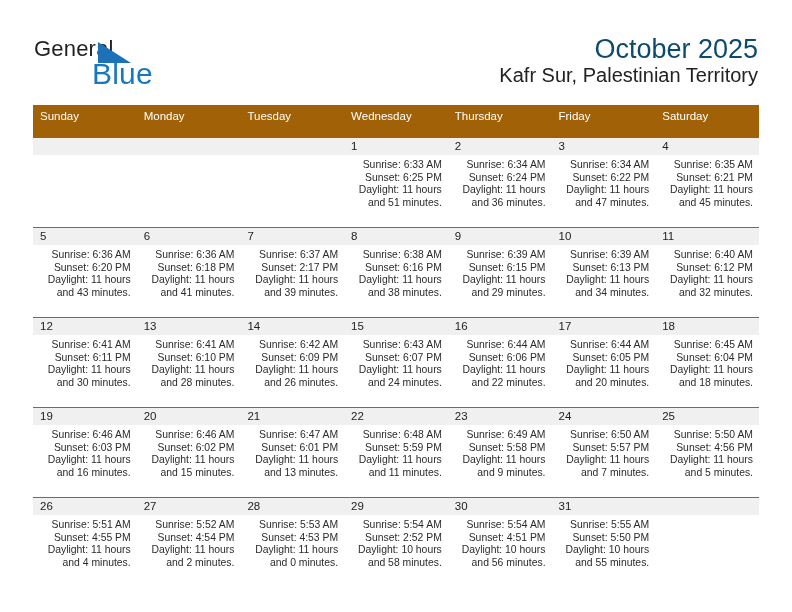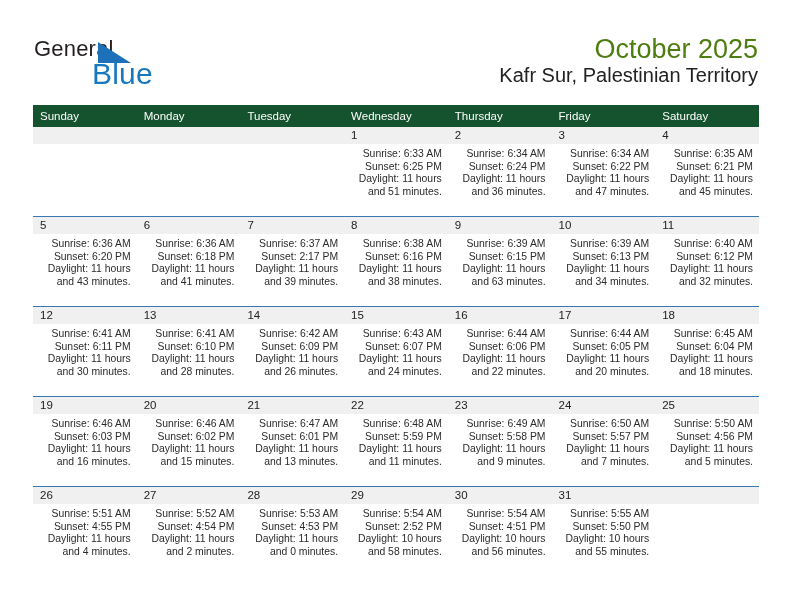--- a/index.html
+++ b/index.html
@@ -64,21 +64,21 @@
     font-family: "Liberation Sans", sans-serif;
   }
   .title-block {
     position: absolute;
     right: 34px;
     top: 33px;
     text-align: right;
   }
   .month-title {
     font-size: 27px;
-    color: #4d7c0f;
+    color: #0c4a6e;
     line-height: 32px;
     white-space: nowrap;
     font-weight: normal;
   }
   .location-title {
     font-size: 20px;
     color: #222222;
     line-height: 20px;
     white-space: nowrap;
   }
@@ -86,26 +86,26 @@
   
   .calendar {
     position: absolute;
     left: 33px;
     top: 105px;
     width: 726px;
     border-collapse: collapse;
     table-layout: fixed;
   }
   .calendar th {
-    background: #14532d;
+    background: #a16207;
     color: #ffffff;
     font-size: 11.5px;
     font-weight: normal;
     text-align: left;
-    padding: 5px 0 5px 7px;
+    padding: 5px 0 16px 7px;
     height: 11px;
     border: none;
   }
   .calendar td {
     width: 103.71px;
     vertical-align: top;
     padding: 0;
     border: none;
     border-top: 1.3px solid #3a77b5;
     height: 89px;
@@ -279,21 +279,21 @@
               </div>
             </div>
           </td>
           <td>
             <div class="daycell">
               <div class="daynum-band">9</div>
               <div class="details">
                 <div>Sunrise: 6:39 AM</div>
                 <div>Sunset: 6:15 PM</div>
                 <div>Daylight: 11 hours</div>
-                <div>and 63 minutes.</div>
+                <div>and 29 minutes.</div>
               </div>
             </div>
           </td>
           <td>
             <div class="daycell">
               <div class="daynum-band">10</div>
               <div class="details">
                 <div>Sunrise: 6:39 AM</div>
                 <div>Sunset: 6:13 PM</div>
                 <div>Daylight: 11 hours</div>

